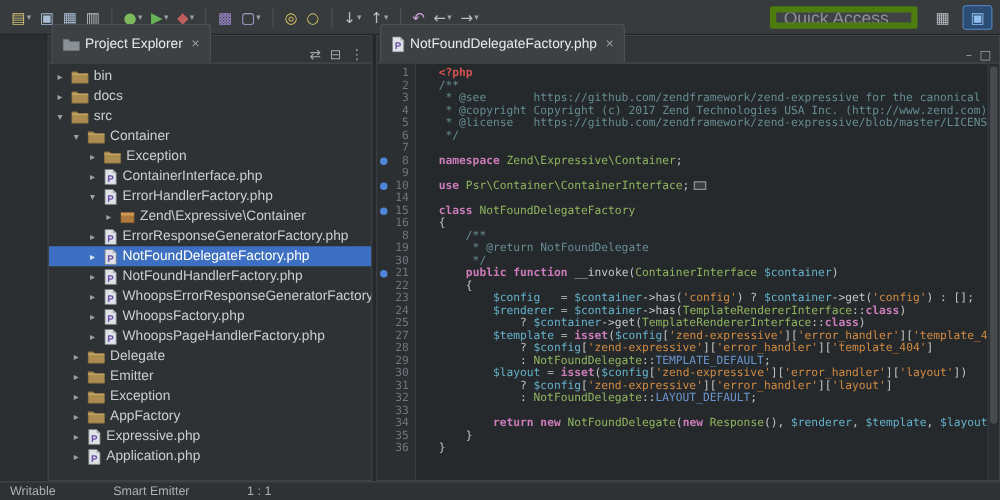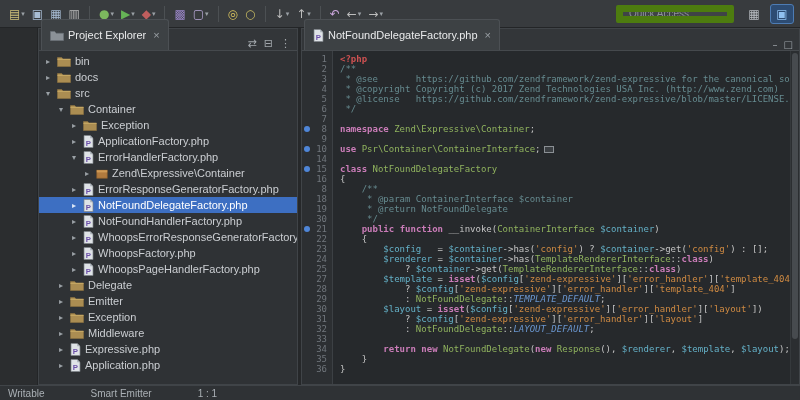--- a/index.html
+++ b/index.html
@@ -9,22 +9,22 @@
 
   
   .toolbar { height:28px; flex:none; background:#383b3e; border-bottom:1px solid #232527;
              display:flex; align-items:center; padding:0 6px; }
   .tb-items { display:flex; align-items:center; gap:1px; }
   .tb-btn { display:flex; align-items:center; height:22px; padding:0 3px; border-radius:3px; }
   .tb-glyph { font-family:"DejaVu Sans",sans-serif; font-size:12px; line-height:1; }
   .tb-drop { font-family:"DejaVu Sans",sans-serif; font-size:7px; color:#9aa0a5; margin-left:1px; }
   .tb-sep { width:1px; height:16px; background:#4c5053; margin:0 5px; }
   .tb-spacer { flex:1; }
-  .quick-access { width:118px; height:18px; background:#3f4346; border:7px solid #4d7c0f;
-                  border-radius:2px; color:#cfd2d5; font-size:10px; padding:0 6px;
+  .quick-access { width:118px; height:18px; background:#3f4346; border:5px solid #4d7c0f;
+                  border-radius:2px; color:#cfd2d5; font-size:14px; padding:0 6px;
                   font-family:"Liberation Sans","DejaVu Sans",sans-serif; }
   .quick-access::placeholder { color:#8d9297; }
   .tb-right { display:flex; align-items:center; gap:4px; margin-left:8px; }
   .persp-btn { display:flex; align-items:center; justify-content:center; width:24px; height:20px;
                border-radius:3px; font-family:"DejaVu Sans",sans-serif; font-size:12px; }
   .persp-btn.active { background:#2d4c73; border:1px solid #4d7cb4; }
 
   
   .main { flex:1; display:flex; min-height:0; }
   .left-trim { width:38px; flex:none; background:#2b2d2f; border-right:1px solid #232527; }
@@ -57,27 +57,27 @@
                   background:#26292c; border:1px solid #404448; }
   .editor { flex:1; min-height:0; display:flex; font-family:"DejaVu Sans Mono",monospace;
             font-size:9px; line-height:10px; }
   .code-wrap { flex:1; min-width:0; overflow:hidden; padding-top:3px;
                background:linear-gradient(90deg,#2c2f32 0,#2c2f32 30px,#3c4044 30px,#3c4044 31px,transparent 31px); }
   .cl { display:flex; height:10px; white-space:pre; }
   .ann { width:10px; flex:none; position:relative; }
   .ann .dot { position:absolute; left:2px; top:2px; width:6px; height:6px; border-radius:50%;
               background:#4f86d8; }
   .ln { width:20px; flex:none; text-align:right; padding-right:5px; color:#70767c; }
-  .ctext { flex:none; padding-left:8px; }
+  .ctext { flex:none; padding-left:19px; }
   .tk-kw { color:var(--kw,#ca7cb8); font-weight:bold; }
   .tk-cm { color:var(--cm,#668b90); }
   .tk-ty { color:var(--ty,#90b35e); }
   .tk-va { color:var(--va,#64b1c8); }
   .tk-st { color:var(--st,#cf8a42); }
-  .tk-ct { color:var(--ct,#6a96cf); font-style:italic; }
+  .tk-ct { color:var(--ct,#6a96cf); }
   .tk-df { color:var(--df,#c4c4c4); }
   .tk-tg { color:var(--tg,#d05252); font-weight:bold; }
   .foldbox { display:inline-block; width:10px; height:7px; border:1px solid #8a8f94;
              background:#3a3e42; margin-left:3px; vertical-align:middle; }
   .scrollbar { width:9px; flex:none; background:#2b2e31; border-left:1px solid #35393c; position:relative; }
   .scroll-thumb { position:absolute; top:2px; left:1px; right:1px; height:86%;
                   background:#474b4f; border-radius:3px; }
 
   
   .statusbar { height:15px; flex:none; background:#2f3235; border-top:1px solid #404448;
@@ -236,21 +236,21 @@
           </div>
           <div class="tree-row" style="padding-left: 30px;">
             <span class="arrow">▸</span>
             <span class="ticon">
               <svg width="11" height="13" viewBox="0 0 11 13">
                 <path d="M1 0.5h6.2L10 3.3v9.2H1z" fill="#dfe3e7" stroke="#7c8288" stroke-width="0.7"></path>
                 <path d="M7.2 0.5L10 3.3H7.2z" fill="#aab1b8"></path>
                 <text x="5.4" y="10.6" text-anchor="middle" font-size="7.8" font-weight="bold" fill="#6b4fa8" font-family="Liberation Sans,sans-serif">P</text>
               </svg>
             </span>
-            <span class="tlabel">ApplicationFactory.php</span>
+            <span class="tlabel">ContainerInterface.php</span>
           </div>
           <div class="tree-row" style="padding-left: 30px;">
             <span class="arrow">▾</span>
             <span class="ticon">
               <svg width="11" height="13" viewBox="0 0 11 13">
                 <path d="M1 0.5h6.2L10 3.3v9.2H1z" fill="#dfe3e7" stroke="#7c8288" stroke-width="0.7"></path>
                 <path d="M7.2 0.5L10 3.3H7.2z" fill="#aab1b8"></path>
                 <text x="5.4" y="10.6" text-anchor="middle" font-size="7.8" font-weight="bold" fill="#6b4fa8" font-family="Liberation Sans,sans-serif">P</text>
               </svg>
             </span>
@@ -363,21 +363,21 @@
             <span class="tlabel">Exception</span>
           </div>
           <div class="tree-row" style="padding-left: 17px;">
             <span class="arrow">▸</span>
             <span class="ticon">
               <svg width="14" height="11" viewBox="0 0 14 11">
                 <path d="M0.5 1.5h4.2l1.4 1.8h7.4v7.2H0.5z" fill="#ab8d52" stroke="#8a7040" stroke-width="0.7"></path>
                 <path d="M0.5 3.4h13" stroke="#c4a662" stroke-width="1.2"></path>
               </svg>
             </span>
-            <span class="tlabel">Middleware</span>
+            <span class="tlabel">AppFactory</span>
           </div>
           <div class="tree-row" style="padding-left: 17px;">
             <span class="arrow">▸</span>
             <span class="ticon">
               <svg width="11" height="13" viewBox="0 0 11 13">
                 <path d="M1 0.5h6.2L10 3.3v9.2H1z" fill="#dfe3e7" stroke="#7c8288" stroke-width="0.7"></path>
                 <path d="M7.2 0.5L10 3.3H7.2z" fill="#aab1b8"></path>
                 <text x="5.4" y="10.6" text-anchor="middle" font-size="7.8" font-weight="bold" fill="#6b4fa8" font-family="Liberation Sans,sans-serif">P</text>
               </svg>
             </span>
@@ -426,21 +426,20 @@
             <div class="cl"><span class="ann"></span><span class="ln">5</span><span class="ctext"><span class="tk-cm"> * @license   https://github.com/zendframework/zend-expressive/blob/master/LICENSE.md New</span></span></div>
             <div class="cl"><span class="ann"></span><span class="ln">6</span><span class="ctext"><span class="tk-cm"> */</span></span></div>
             <div class="cl"><span class="ann"></span><span class="ln">7</span><span class="ctext"></span></div>
             <div class="cl"><span class="ann"><span class="dot"></span></span><span class="ln">8</span><span class="ctext"><span class="tk-kw">namespace</span><span class="tk-df"> </span><span class="tk-ty">Zend\Expressive\Container</span><span class="tk-df">;</span></span></div>
             <div class="cl"><span class="ann"></span><span class="ln">9</span><span class="ctext"></span></div>
             <div class="cl"><span class="ann"><span class="dot"></span></span><span class="ln">10</span><span class="ctext"><span class="tk-kw">use</span><span class="tk-df"> </span><span class="tk-ty">Psr\Container\ContainerInterface</span><span class="tk-df">;</span><span class="foldbox"></span></span></div>
             <div class="cl"><span class="ann"></span><span class="ln">14</span><span class="ctext"></span></div>
             <div class="cl"><span class="ann"><span class="dot"></span></span><span class="ln">15</span><span class="ctext"><span class="tk-kw">class</span><span class="tk-df"> </span><span class="tk-ty">NotFoundDelegateFactory</span></span></div>
             <div class="cl"><span class="ann"></span><span class="ln">16</span><span class="ctext"><span class="tk-df">{</span></span></div>
             <div class="cl"><span class="ann"></span><span class="ln">8</span><span class="ctext"><span class="tk-cm">    /**</span></span></div>
-            <div class="cl"><span class="ann"></span><span class="ln">18</span><span class="ctext"><span class="tk-cm">     * @param ContainerInterface $container</span></span></div>
             <div class="cl"><span class="ann"></span><span class="ln">19</span><span class="ctext"><span class="tk-cm">     * @return NotFoundDelegate</span></span></div>
             <div class="cl"><span class="ann"></span><span class="ln">30</span><span class="ctext"><span class="tk-cm">     */</span></span></div>
             <div class="cl"><span class="ann"><span class="dot"></span></span><span class="ln">21</span><span class="ctext"><span class="tk-df">    </span><span class="tk-kw">public</span><span class="tk-df"> </span><span class="tk-kw">function</span><span class="tk-df"> __invoke(</span><span class="tk-ty">ContainerInterface</span><span class="tk-df"> </span><span class="tk-va">$container</span><span class="tk-df">)</span></span></div>
             <div class="cl"><span class="ann"></span><span class="ln">22</span><span class="ctext"><span class="tk-df">    {</span></span></div>
             <div class="cl"><span class="ann"></span><span class="ln">23</span><span class="ctext"><span class="tk-df">        </span><span class="tk-va">$config</span><span class="tk-df">   = </span><span class="tk-va">$container</span><span class="tk-df">-&gt;has(</span><span class="tk-st">'config'</span><span class="tk-df">) ? </span><span class="tk-va">$container</span><span class="tk-df">-&gt;get(</span><span class="tk-st">'config'</span><span class="tk-df">) : [];</span></span></div>
             <div class="cl"><span class="ann"></span><span class="ln">24</span><span class="ctext"><span class="tk-df">        </span><span class="tk-va">$renderer</span><span class="tk-df"> = </span><span class="tk-va">$container</span><span class="tk-df">-&gt;has(</span><span class="tk-ty">TemplateRendererInterface</span><span class="tk-df">::</span><span class="tk-kw">class</span><span class="tk-df">)</span></span></div>
             <div class="cl"><span class="ann"></span><span class="ln">25</span><span class="ctext"><span class="tk-df">            ? </span><span class="tk-va">$container</span><span class="tk-df">-&gt;get(</span><span class="tk-ty">TemplateRendererInterface</span><span class="tk-df">::</span><span class="tk-kw">class</span><span class="tk-df">)</span></span></div>
             <div class="cl"><span class="ann"></span><span class="ln">27</span><span class="ctext"><span class="tk-df">        </span><span class="tk-va">$template</span><span class="tk-df"> = </span><span class="tk-kw">isset</span><span class="tk-df">(</span><span class="tk-va">$config</span><span class="tk-df">[</span><span class="tk-st">'zend-expressive'</span><span class="tk-df">][</span><span class="tk-st">'error_handler'</span><span class="tk-df">][</span><span class="tk-st">'template_404'</span></span></div>
             <div class="cl"><span class="ann"></span><span class="ln">28</span><span class="ctext"><span class="tk-df">            ? </span><span class="tk-va">$config</span><span class="tk-df">[</span><span class="tk-st">'zend-expressive'</span><span class="tk-df">][</span><span class="tk-st">'error_handler'</span><span class="tk-df">][</span><span class="tk-st">'template_404'</span><span class="tk-df">]</span></span></div>
             <div class="cl"><span class="ann"></span><span class="ln">29</span><span class="ctext"><span class="tk-df">            : </span><span class="tk-ty">NotFoundDelegate</span><span class="tk-df">::</span><span class="tk-ct">TEMPLATE_DEFAULT</span><span class="tk-df">;</span></span></div>

